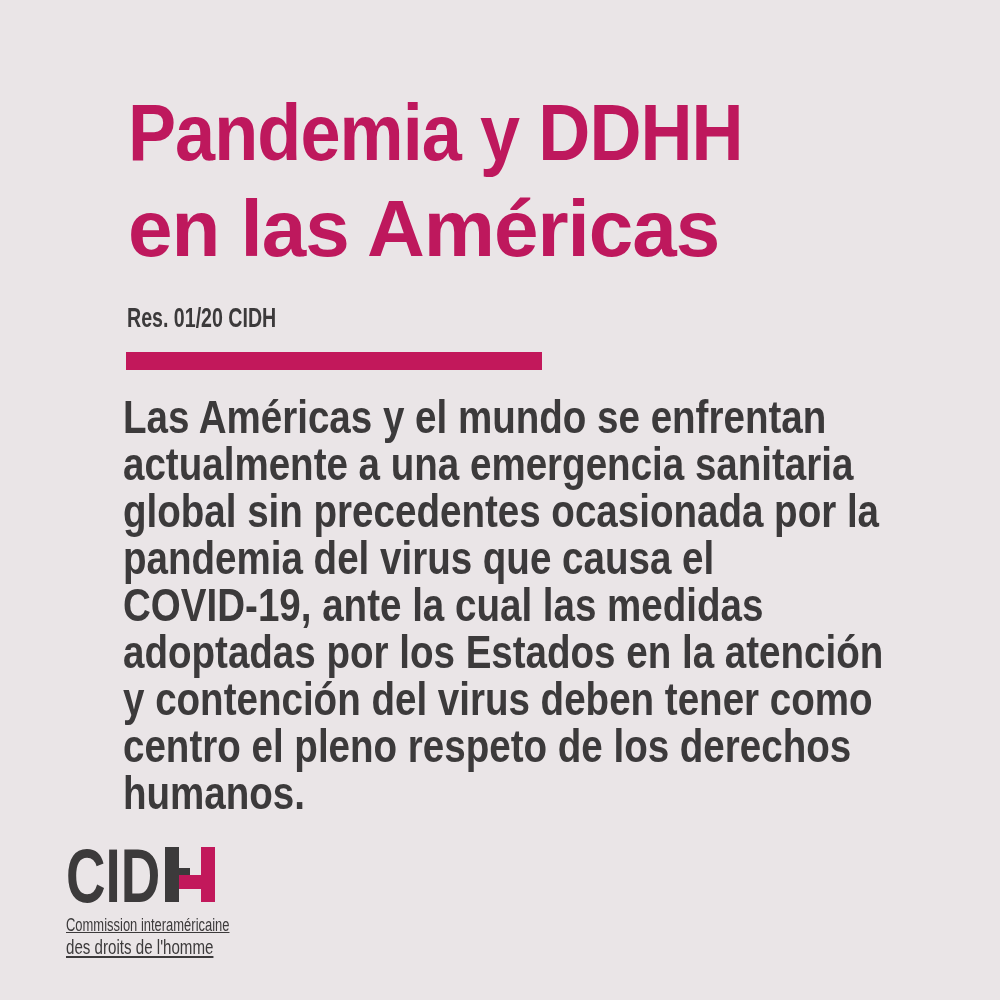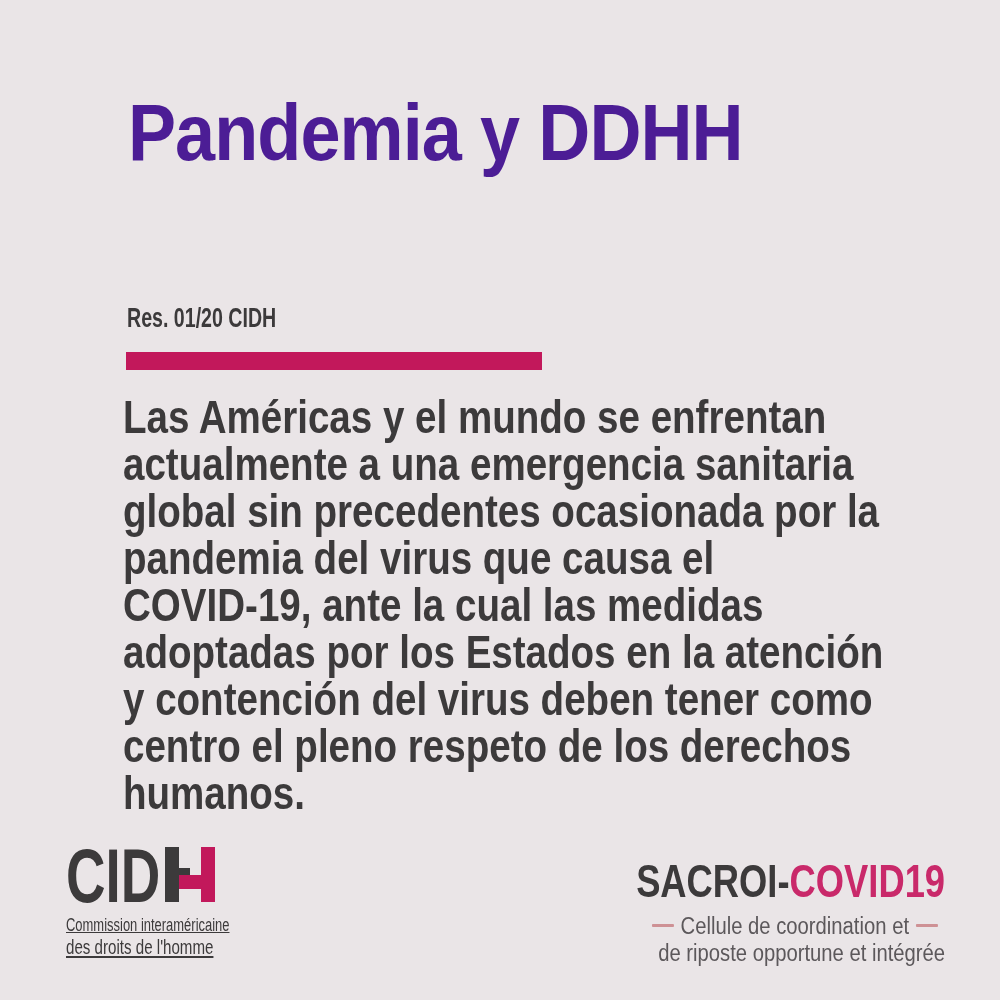--- a/index.html
+++ b/index.html
@@ -15,21 +15,21 @@
 
   
   .title {
     position: absolute;
     left: 128px;
     top: 85px;
     font-size: 80px;
     line-height: 96px;
     font-weight: bold;
     letter-spacing: -1px;
-    color: #4c1d95;
+    color: #be185d;
   }
   .title-line { white-space: nowrap; transform-origin: 0 50%; }
   .title-line.l1 { transform: scaleX(0.90); }
   .title-line.l2 { transform: scaleX(1.00); }
 
   
   .res-label {
     position: absolute;
     left: 127px;
     top: 303px;
@@ -120,20 +120,21 @@
     border-radius: 1px;
   }
 </style>
 </head>
 <body>
 
 <div class="canvas">
 
   <div class="title">
     <div class="title-line l1">Pandemia y DDHH</div>
+    <div class="title-line l2">en las Américas</div>
   </div>
 
   <div class="res-label">Res. 01/20 CIDH</div>
 
   <div class="accent-bar"></div>
 
   <div class="body-text">
     <div class="body-line">Las Américas y el mundo se enfrentan</div>
     <div class="body-line">actualmente a una emergencia sanitaria</div>
     <div class="body-line">global sin precedentes ocasionada por la</div>
@@ -152,23 +153,14 @@
         <rect x="99" y="0" width="14" height="55" fill="#3C3A3B"></rect>
         <rect x="113" y="21" width="11" height="13" fill="#3C3A3B"></rect>
         <rect x="113" y="28" width="23" height="14" fill="#C2185B"></rect>
         <rect x="135" y="0" width="14" height="55" fill="#C2185B"></rect>
       </g>
     </svg>
     <div class="cidh-org1">Commission interaméricaine</div>
     <div class="cidh-org2">des droits de l'homme</div>
   </div>
 
-  <div class="sacroi">
-    <div class="sacroi-name">
-      <span class="dark">SACROI-</span><span class="pink">COVID19</span>
-    </div>
-    <div class="sacroi-tag t1">
-      <span class="dash"></span><span>Cellule de coordination et</span><span class="dash"></span>
-    </div>
-    <div class="sacroi-tag t2">de riposte opportune et intégrée</div>
-  </div>
 
 </div>
 
 </body></html>

